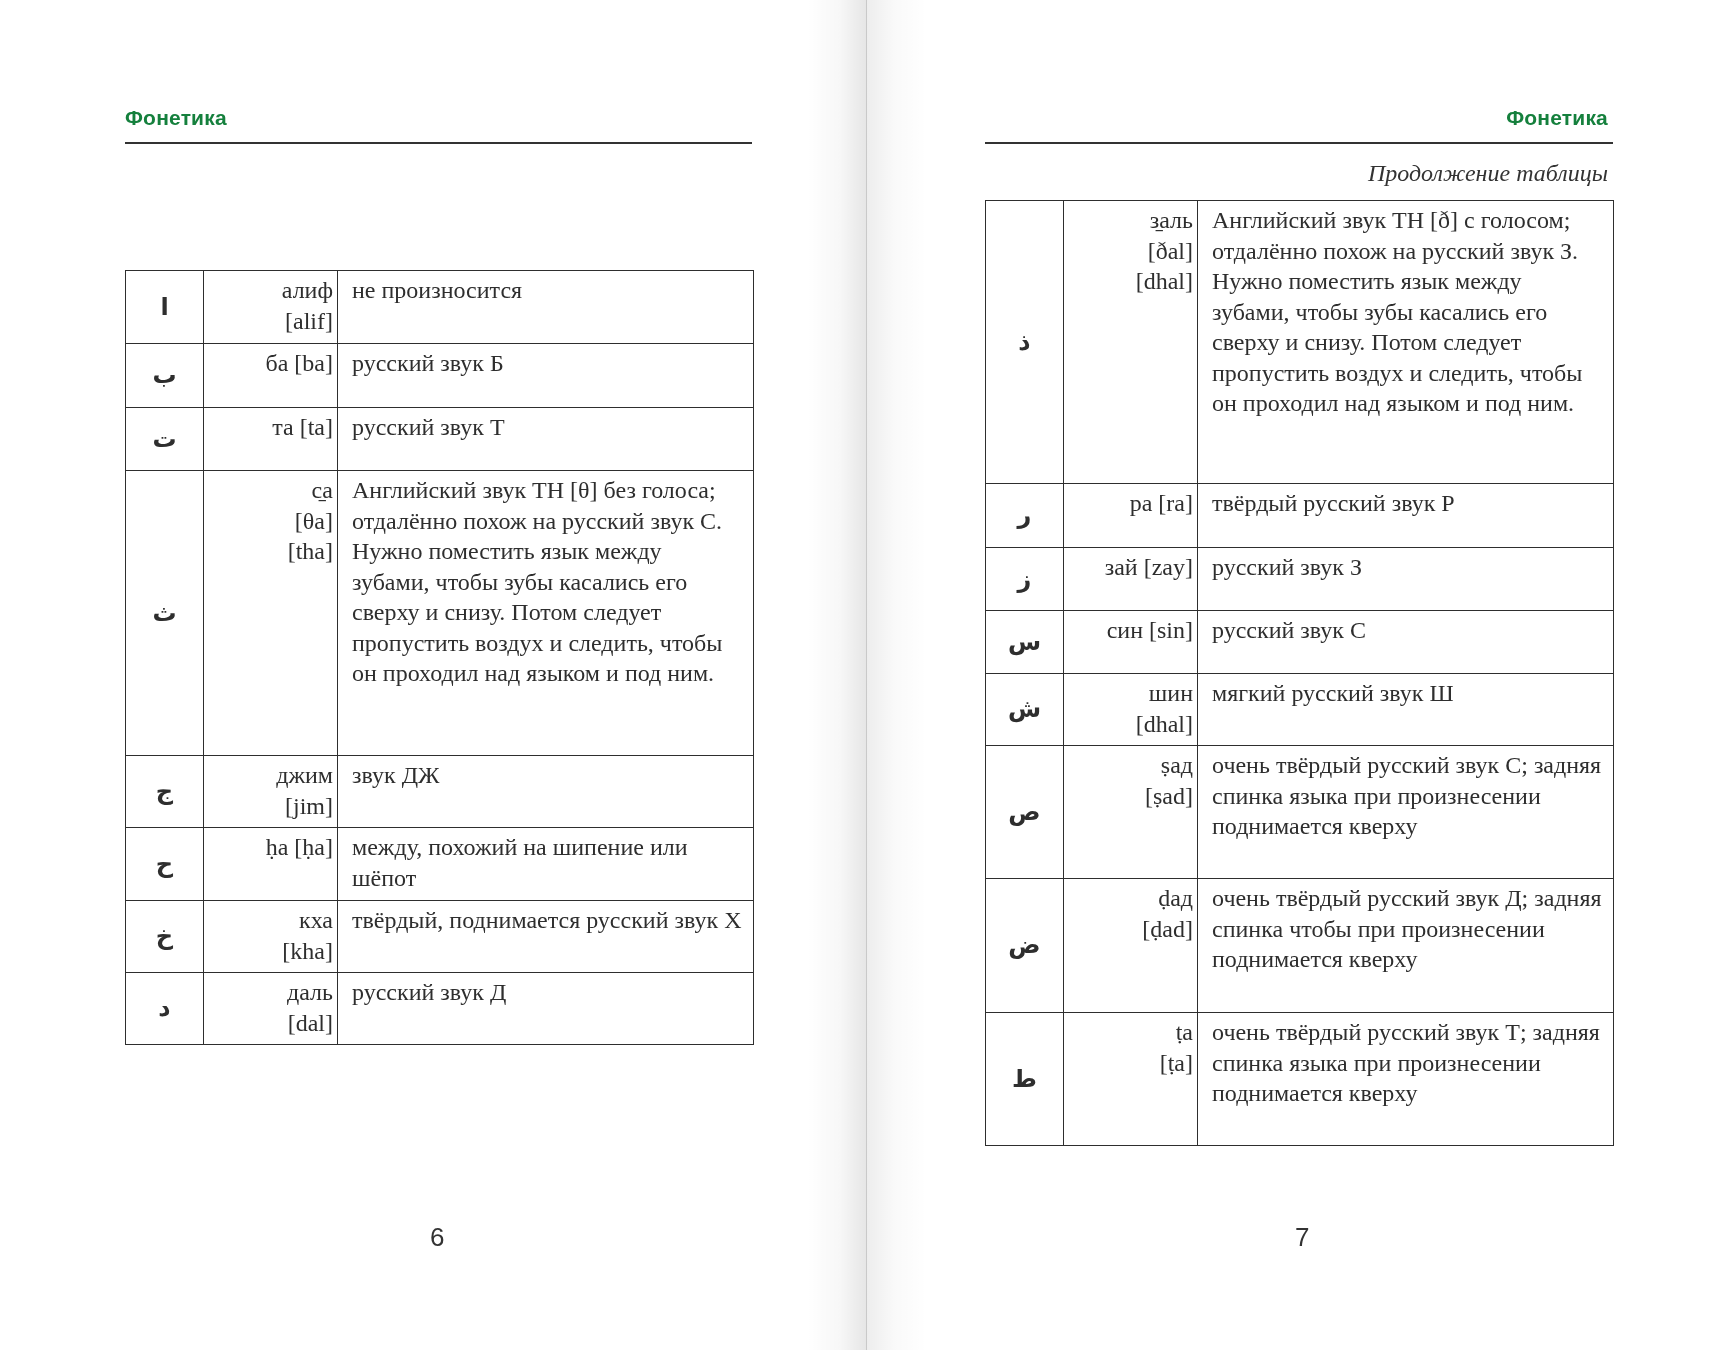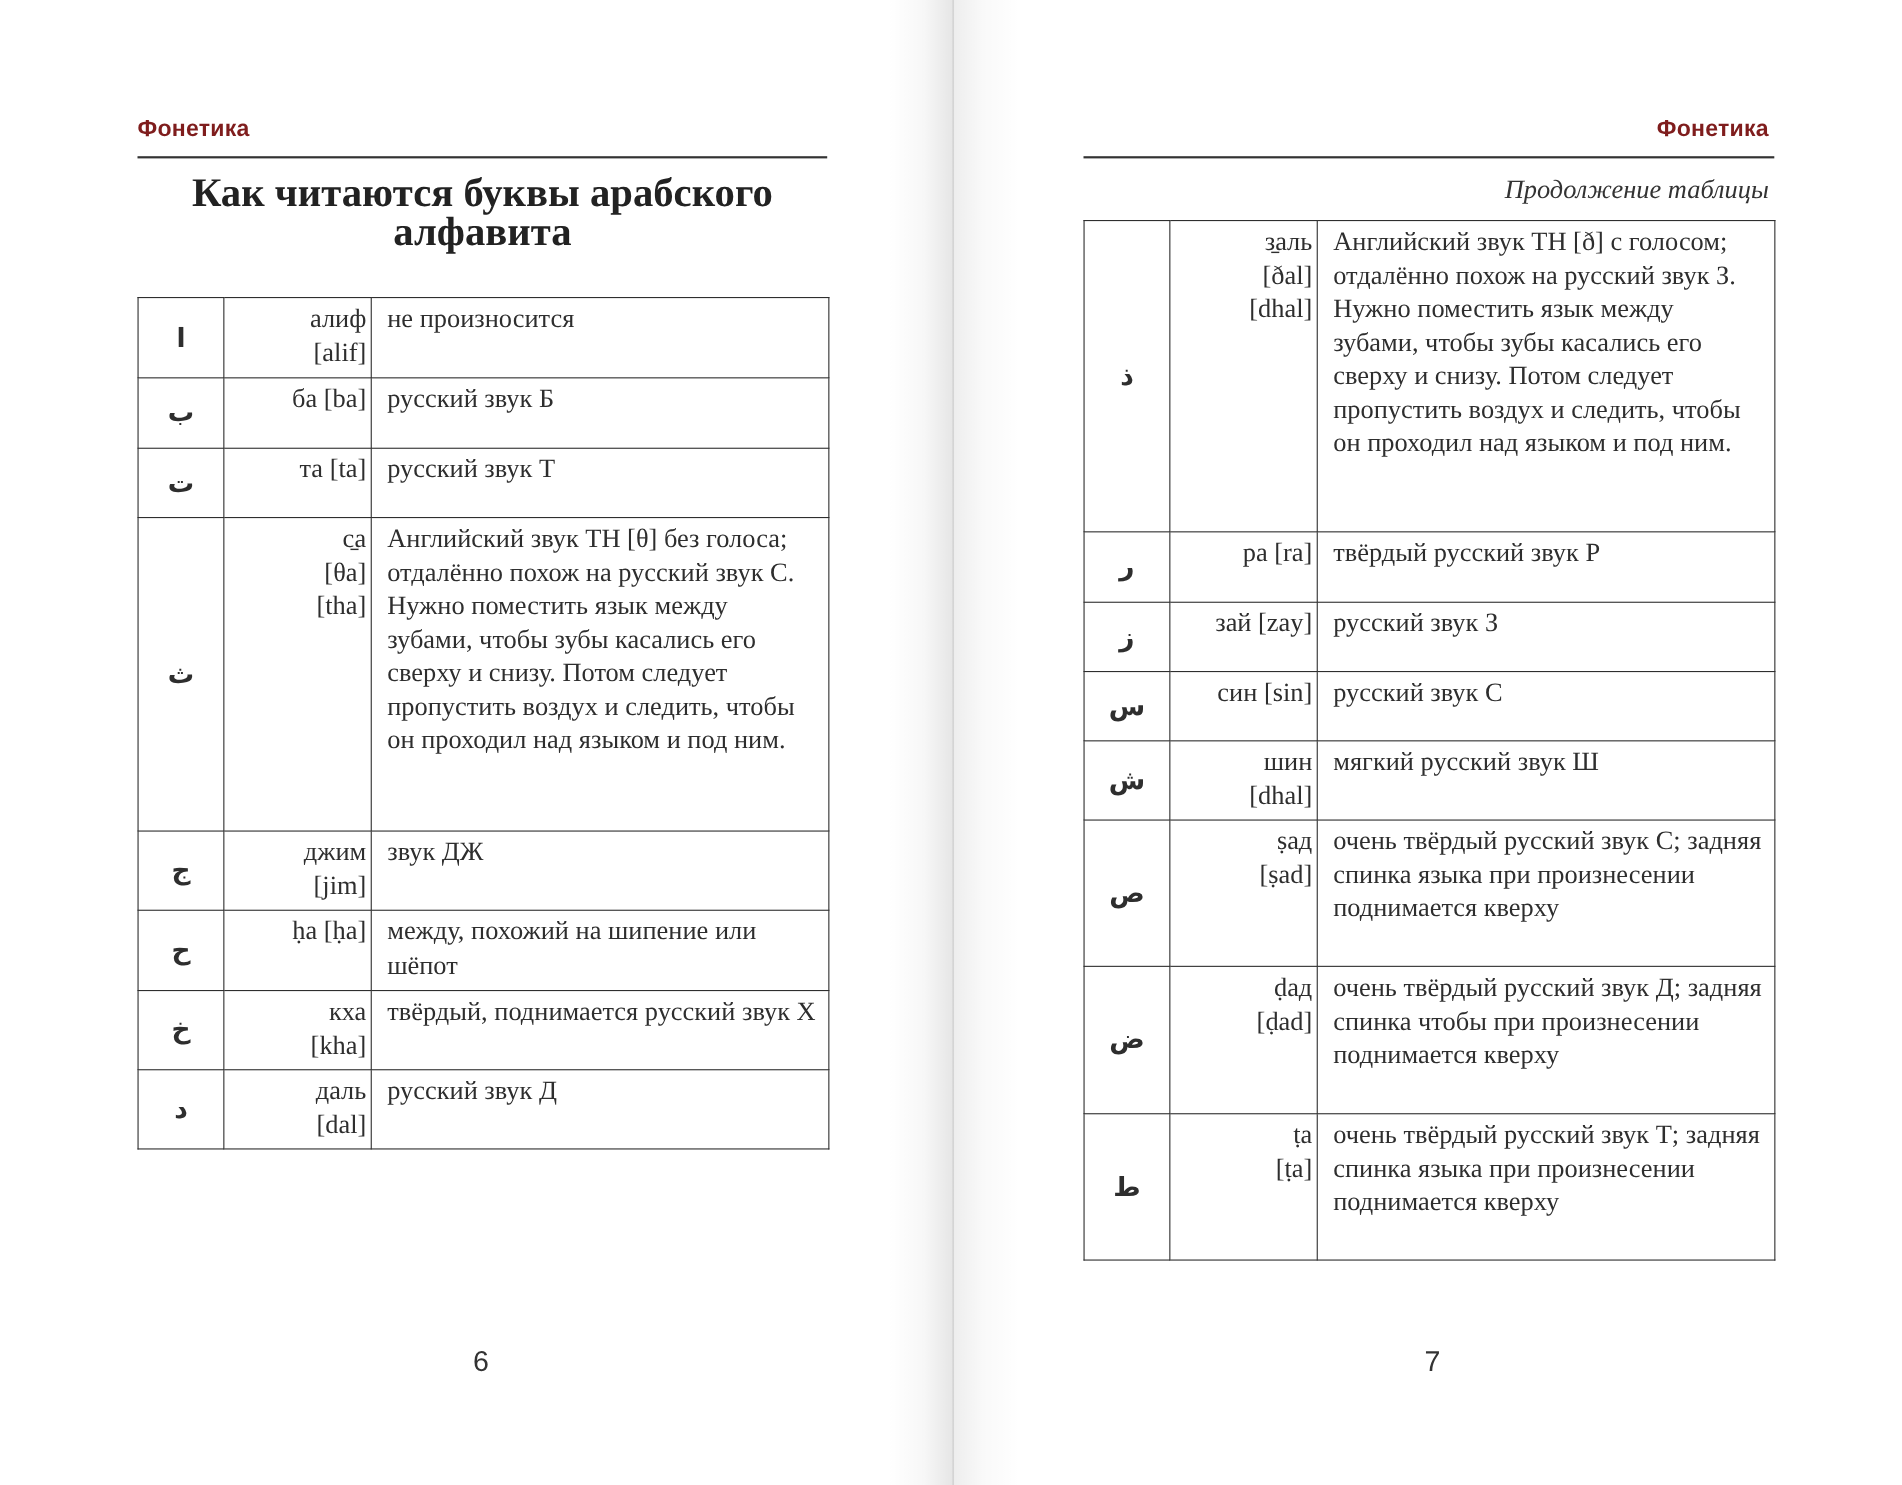--- a/index.html
+++ b/index.html
@@ -9,21 +9,21 @@
     .page { position: absolute; top: 0; height: 1350px; background: #ffffff; }
     .page-left { left: 0; width: 867px; }
     .page-right { left: 867px; width: 862px; }
     .shade-left { position: absolute; top: 0; right: 0; width: 60px; height: 100%;
       background: linear-gradient(to right, rgba(0,0,0,0) 0%, rgba(0,0,0,0.03) 55%, rgba(0,0,0,0.10) 100%); }
     .gutter-line { position: absolute; top: 0; left: 866px; width: 2px; height: 1350px; background: #c9c9c9; }
     .shade-right { position: absolute; top: 0; left: 0; width: 60px; height: 100%;
       background: linear-gradient(to left, rgba(0,0,0,0) 0%, rgba(0,0,0,0.025) 55%, rgba(0,0,0,0.07) 100%); }
 
     .running-head { position: absolute; top: 106px; font-family: "Liberation Sans", sans-serif;
-      font-weight: bold; font-size: 21px; color: #7f1d1d; letter-spacing: 0.2px; }
+      font-weight: bold; font-size: 21px; color: #15803d; letter-spacing: 0.2px; }
     .head-rule { position: absolute; top: 142px; height: 2px; background: #333; }
 
     .chapter-title { position: absolute; top: 158px; left: 125px; width: 627px; text-align: center;
       font-family: "Liberation Serif", serif; font-weight: bold; font-size: 37px; line-height: 36px; color: #222; }
 
     .cont-label { position: absolute; top: 160px; font-family: "Liberation Serif", serif; font-style: italic;
       font-size: 24px; color: #333; text-align: right; }
 
     table.phon { position: absolute; border-collapse: collapse; table-layout: fixed; }
     table.phon td { border: 1.6px solid #2e2e2e; vertical-align: top; font-size: 24px; line-height: 30.5px; color: #2e2e2e; }
@@ -35,21 +35,20 @@
 
     .page-number { position: absolute; top: 1222px; font-family: "Liberation Sans", sans-serif; font-size: 26px; color: #333; }
   </style>
 </head>
 <body>
 
 <div class="page page-left">
   <div class="shade-left"></div>
   <div class="running-head" style="left:125px;">Фонетика</div>
   <div class="head-rule" style="left:125px; width:627px;"></div>
-  <h1 class="chapter-title">Как читаются буквы арабского алфавита</h1>
 
   <table class="phon" id="table-left" style="left:125px; top:270px; width:628px;">
     <colgroup>
         <col style="width:78px">
         <col style="width:134px">
         <col style="width:416px">
       </colgroup>
     <tbody>
         <tr style="height: 73px;">
           <td class="arabic" dir="rtl">ا</td>

